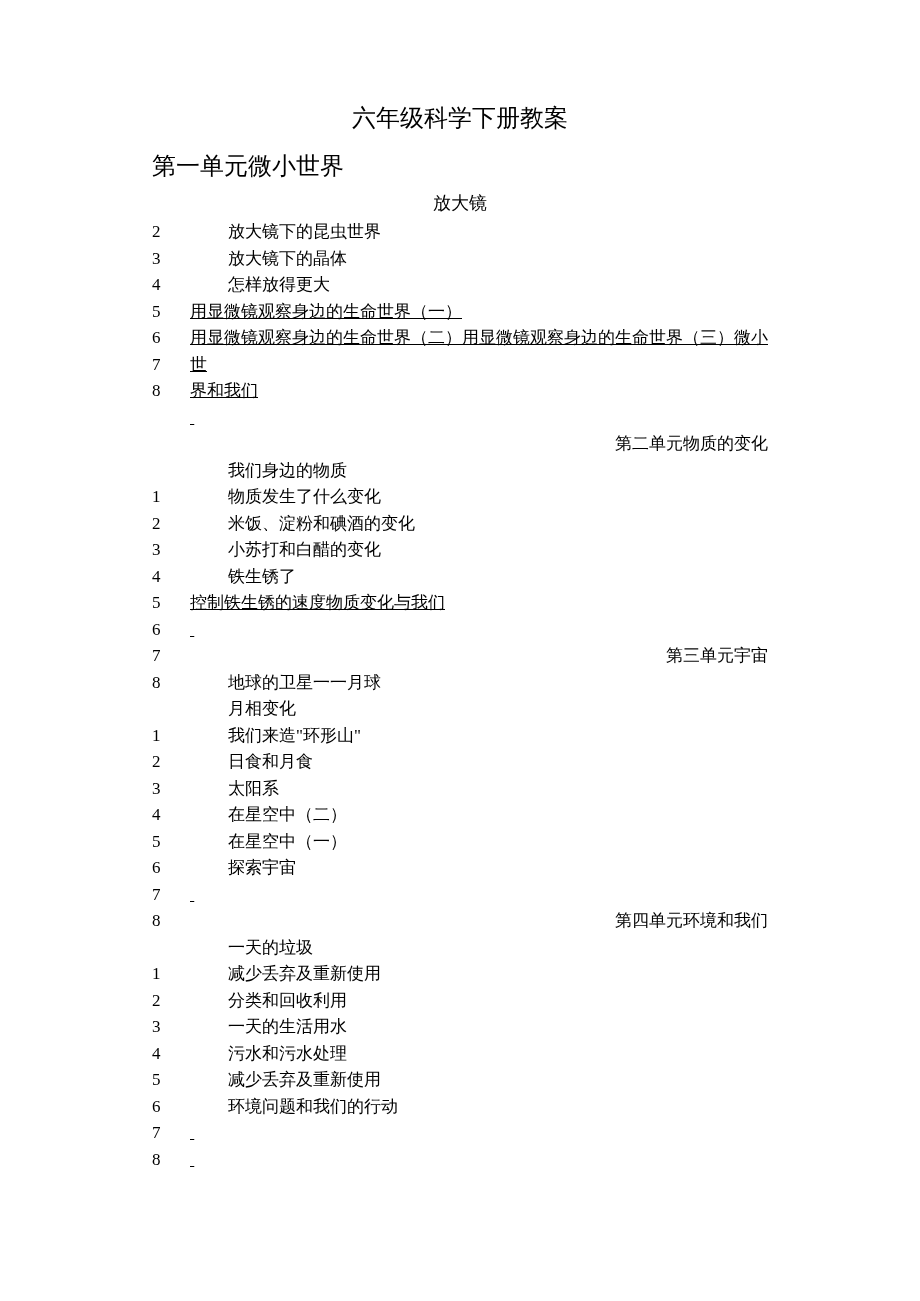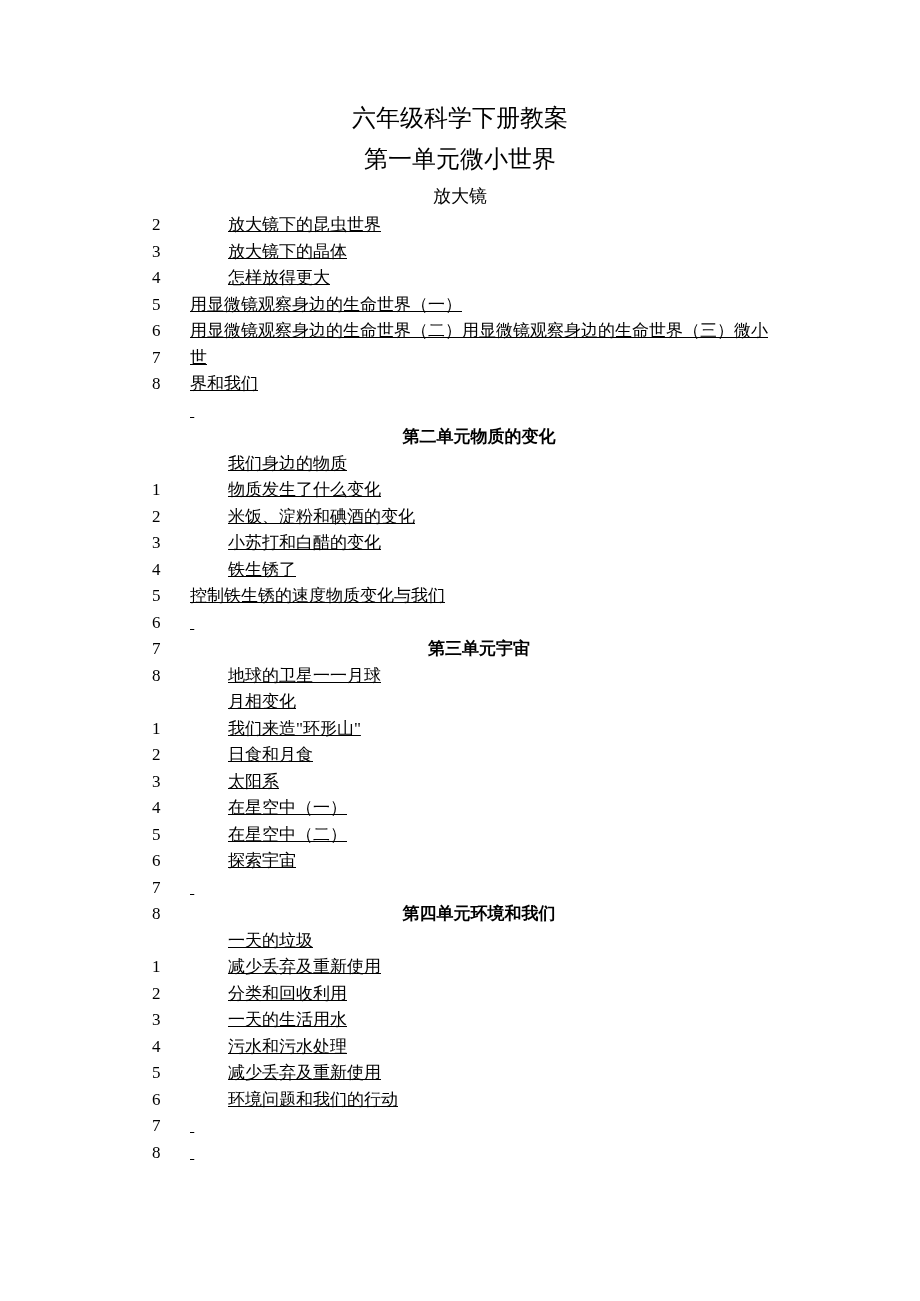--- a/index.html
+++ b/index.html
@@ -14,24 +14,24 @@
       height: 1301px;
       padding: 100px 152px 0 152px;
       font-size: 17px;
       line-height: 1.5;
       color: #000000;
     }
     .title-main {
       text-align: center;
       font-size: 24px;
       font-weight: normal;
-      margin-bottom: 5px;
+      margin-bottom: 12px;
     }
     .title-sub {
-      text-align: center;
+      text-align: left;
       font-size: 24px;
       font-weight: normal;
       margin-bottom: 6px;
     }
     .item-centered {
       text-align: center;
       font-size: 18px;
       margin-bottom: 2px;
     }
     .content-block {
@@ -49,29 +49,28 @@
     }
     .text-column {
       flex: 1;
     }
     .text-column div {
       font-size: 17px;
       line-height: 26.5px;
     }
     .indented {
       padding-left: 38px;
-      text-decoration: underline;
     }
     .flush {
       padding-left: 0;
       text-decoration: underline;
     }
     .unit-heading {
-      font-weight: bold;
-      text-align: center;
+      font-weight: normal;
+      text-align: right;
       padding-left: 0;
     }
   </style>
 </head>
 <body>
 
 <div class="title-main">六年级科学下册教案</div>
 <div class="title-sub">第一单元微小世界</div>
 <div class="item-centered">放大镜</div>
 
@@ -130,22 +129,22 @@
       <div>4</div>
       <div>5</div>
       <div>6</div>
       <div>7</div>
       <div>8</div>
     </div>
   <div class="text-column" id="text3">
       <div class="indented">我们来造"环形山"</div>
       <div class="indented">日食和月食</div>
       <div class="indented">太阳系</div>
+      <div class="indented">在星空中（二）</div>
       <div class="indented">在星空中（一）</div>
-      <div class="indented">在星空中（二）</div>
       <div class="indented">探索宇宙</div>
       <div class="flush">&nbsp;</div>
       <div class="unit-heading">第四单元环境和我们</div>
       <div class="indented">一天的垃圾</div>
     </div>
 </div>
 
 <div class="content-block">
   <div class="number-column" id="nums4">
       <div>1</div>

